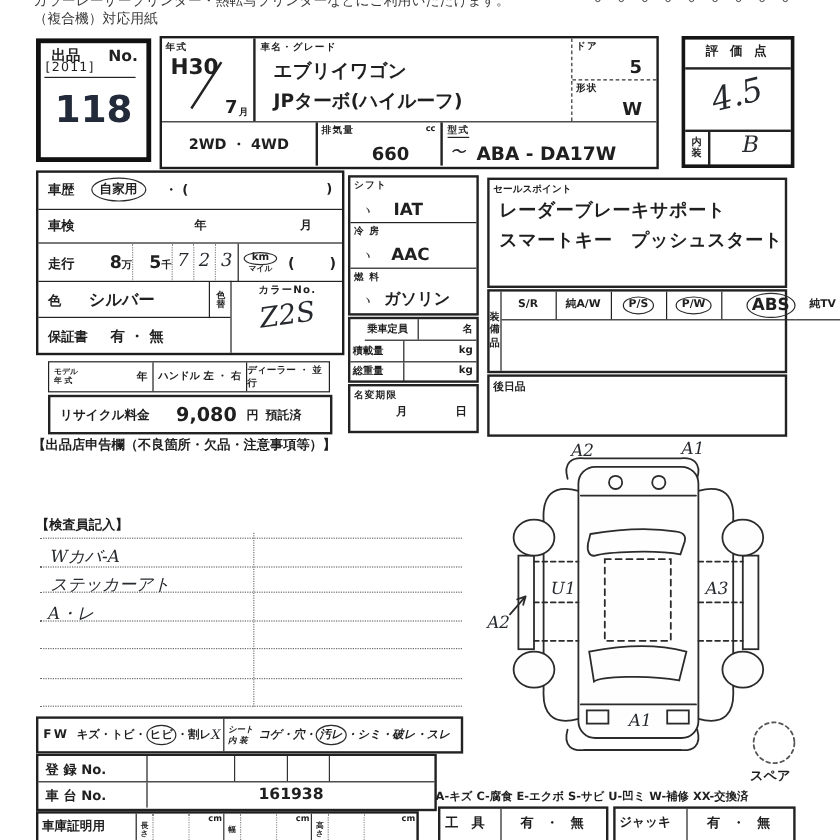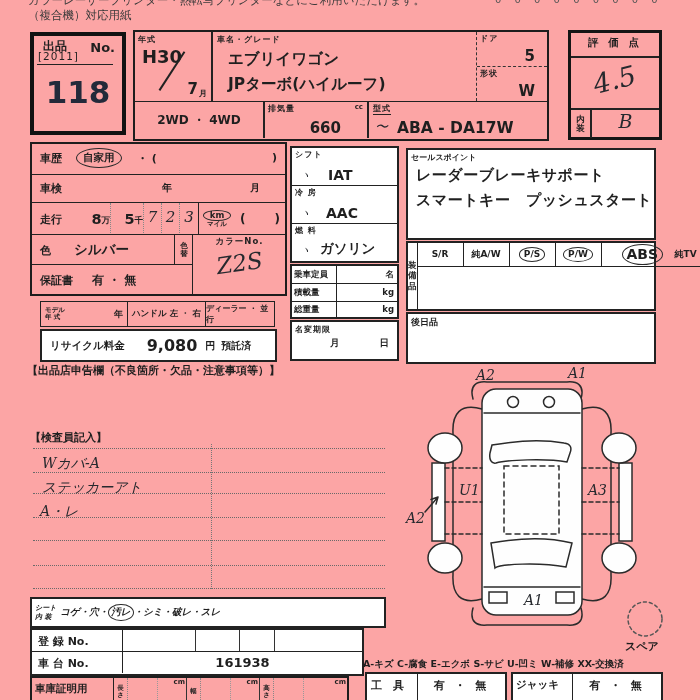--- a/index.html
+++ b/index.html
@@ -1,16 +1,16 @@
 <!DOCTYPE html>
 <html><head>
 <meta charset="utf-8">
 <style>
   html,body{margin:0;padding:0;background:#e8e8e8;}
-  .sheet{position:relative;width:700px;height:700px;background:#fca5a5;overflow:hidden;
+  .sheet{position:relative;width:700px;height:700px;background:#ffffff;overflow:hidden;
          font-family:"DejaVu Sans","Liberation Sans",sans-serif;color:#1f1f1f;}
   .abs{position:absolute;}
   .b{font-weight:bold;}
   .bx{border:2px solid #222;background:#fff;}
   .bx15{border:1.5px solid #222;}
   .bx25{border:2.5px solid #1d1d1d;}
   .bx3{border:3px solid #151515;}
   .bx4{border:4px solid #111;}
   .hw{font-family:"DejaVu Serif","Liberation Serif",serif;font-style:italic;color:#26292e;}
   .eq{padding:0 4px;display:inline-block;line-height:1.4;}
@@ -188,21 +188,21 @@
       <span class="abs b" style="left:34px;bottom:2px;font-size:14px;">AAC</span>
     </div>
     <div style="height:36px;position:relative;">
       <span class="abs cell-lbl" style="left:3px;top:1px;">燃 料</span>
       <span class="abs hw" style="left:9px;bottom:3px;font-size:9px;">ヽ</span>
       <span class="abs b" style="left:28px;bottom:2px;font-size:13.5px;">ガソリン</span>
     </div>
   </div>
 
   <div class="abs bx" style="left:290px;top:264px;width:105px;height:51px;">
-    <div class="row" style="height:17px;border-bottom:1.3px solid #222;align-items:stretch;">
+    <div class="row" style="height:17px;border-bottom:1.3px solid #222;align-items:stretch;margin-left:12px;">
       <span class="b" style="width:42px;border-right:1.3px solid #222;font-size:8.5px;padding:3px 0 0 2px;">乗車定員</span>
       <span style="flex:1;text-align:right;font-size:8.5px;font-weight:bold;padding:3px 3px 0 0;">名</span>
     </div>
     <div class="row" style="height:17px;border-bottom:1.3px solid #222;align-items:stretch;">
       <span class="b" style="width:42px;border-right:1.3px solid #222;font-size:8.5px;padding:3px 0 0 2px;">積載量</span>
       <span style="flex:1;text-align:right;font-size:8.5px;font-weight:bold;padding:3px 3px 0 0;">kg</span>
     </div>
     <div class="row" style="height:16px;align-items:stretch;">
       <span class="b" style="width:42px;border-right:1.3px solid #222;font-size:8.5px;padding:2px 0 0 2px;">総重量</span>
       <span style="flex:1;text-align:right;font-size:8.5px;font-weight:bold;padding:2px 3px 0 0;">kg</span>
@@ -319,20 +319,27 @@
     <text x="80" y="18" font-size="14">A2</text>
     <text x="172" y="16" font-size="14">A1</text>
     <text x="63" y="133" font-size="14">U1</text>
     <text x="192" y="133" font-size="14">A3</text>
     <text x="10" y="161" font-size="14">A2</text>
     <text x="128" y="243" font-size="14">A1</text>
     <text x="229" y="288" font-size="11" class="printed">スペア</text>
   </svg>
 
   <div class="abs bx row" style="left:30px;top:597px;width:352px;height:27px;align-items:stretch;">
+    <div class="row" style="width:150px;border-right:1.4px solid #222;padding-left:4px;">
+      <span class="b" style="font-size:10px;letter-spacing:2px;">FW</span>
+      <span class="b" style="font-size:9.5px;margin-left:6px;">キズ・トビ・</span>
+        <span class="b oval" style="font-size:9.5px;padding:1px 2px;">ヒビ</span>
+        <span class="b" style="font-size:9.5px;">・割レ</span>
+        <span class="hw" style="font-size:11px;">X</span>
+    </div>
     <div class="row" style="flex:1;padding-left:3px;font-style:italic;">
       <span class="vstack" style="font-size:7px;font-weight:bold;align-items:flex-start;line-height:1.15;">
         <span>シート</span>
         <span>内 装</span>
       </span>
       <span class="b" style="font-size:9.5px;margin-left:4px;">コゲ・穴・</span>
         <span class="b oval" style="font-size:9.5px;padding:1px 2px;">汚レ</span>
         <span class="b" style="font-size:9.5px;">・シミ・破レ・スレ</span>
     </div>
   </div>

